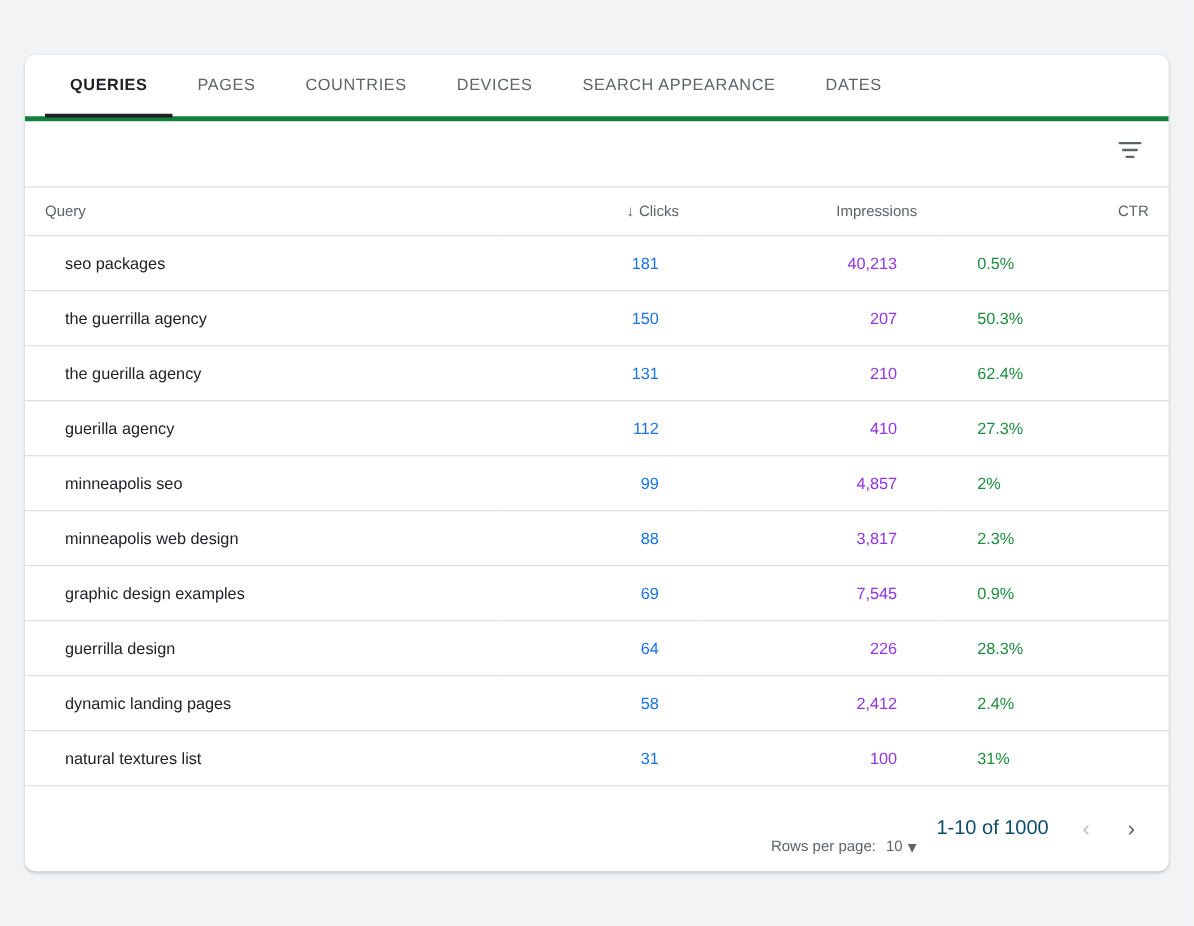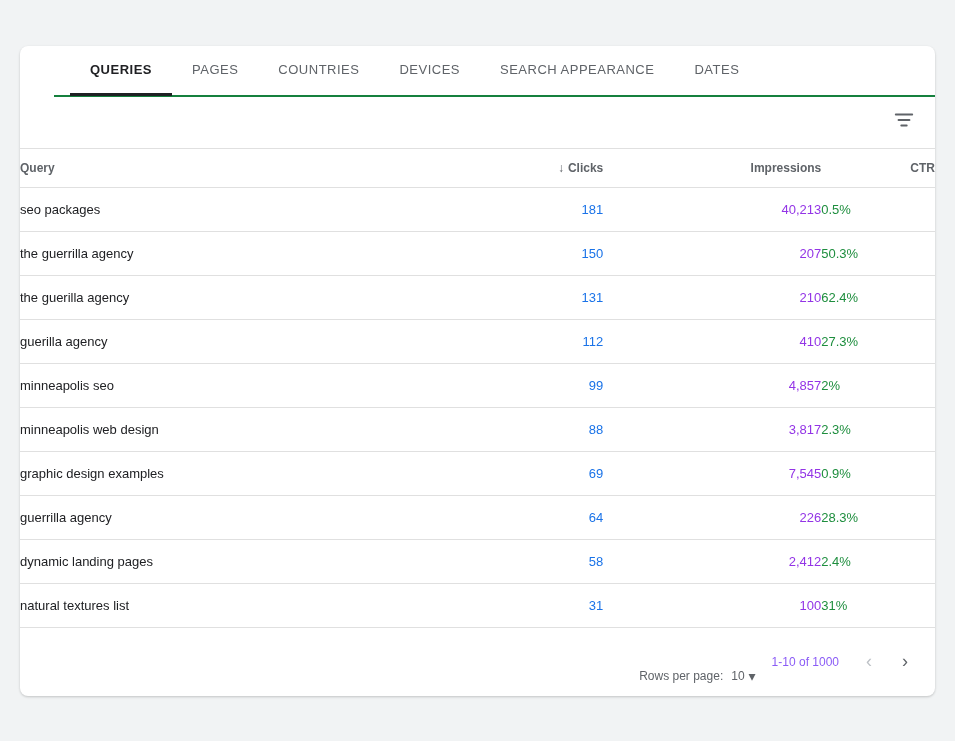--- a/index.html
+++ b/index.html
@@ -21,23 +21,22 @@
     .card {
       background: #fff;
       border-radius: 8px;
       box-shadow: 0 1px 3px rgba(0,0,0,0.12), 0 1px 2px rgba(0,0,0,0.08);
       width: 915px;
       overflow: hidden;
     }
 
     .tabs {
       display: flex;
-      border-bottom: 2px solid #15803d;
+      border-bottom: 4px solid #15803d;
       padding: 0 16px;
-      margin-left: 34px;
     }
 
     .tab {
       padding: 16px 20px;
       font-size: 13px;
       font-weight: 400;
       color: #5f6368;
       cursor: pointer;
       letter-spacing: 0.5px;
       text-transform: uppercase;
@@ -68,24 +67,24 @@
       width: 100%;
       border-collapse: collapse;
       font-size: 13px;
     }
 
     thead tr {
       border-bottom: 1px solid #e0e0e0;
     }
 
     thead th {
-      padding: 12px 0;
+      padding: 12px 16px;
       text-align: left;
       font-size: 12px;
-      font-weight: 700;
+      font-weight: 400;
       color: #5f6368;
     }
 
     thead th.numeric {
       text-align: right;
     }
 
     thead th.clicks-header {
       text-align: right;
       color: #5f6368;
@@ -98,21 +97,21 @@
 
     tbody tr {
       border-bottom: 1px solid #e0e0e0;
     }
 
     tbody tr:last-child {
       border-bottom: none;
     }
 
     tbody td {
-      padding: 14px 0;
+      padding: 14px 32px;
       color: #202124;
       font-size: 13px;
     }
 
     .clicks-val {
       color: #1a73e8;
       text-align: right;
     }
 
     .impressions-val {
@@ -150,22 +149,22 @@
       font-size: 12px;
       color: #5f6368;
     }
 
     .rows-select .dropdown-arrow {
       font-size: 14px;
       color: #5f6368;
     }
 
     .page-range {
-      font-size: 12px;
-      color: #8b5cf6;
+      font-size: 16px;
+      color: #0c4a6e;
     }
 
     .page-nav {
       display: flex;
       align-items: center;
       gap: 8px;
     }
 
     .nav-btn {
       cursor: pointer;
@@ -257,21 +256,21 @@
           <td class="impressions-val">3,817</td>
           <td class="ctr-val">2.3%</td>
         </tr>
         <tr>
           <td>graphic design examples</td>
           <td class="clicks-val">69</td>
           <td class="impressions-val">7,545</td>
           <td class="ctr-val">0.9%</td>
         </tr>
         <tr>
-          <td>guerrilla agency</td>
+          <td>guerrilla design</td>
           <td class="clicks-val">64</td>
           <td class="impressions-val">226</td>
           <td class="ctr-val">28.3%</td>
         </tr>
         <tr>
           <td>dynamic landing pages</td>
           <td class="clicks-val">58</td>
           <td class="impressions-val">2,412</td>
           <td class="ctr-val">2.4%</td>
         </tr>

